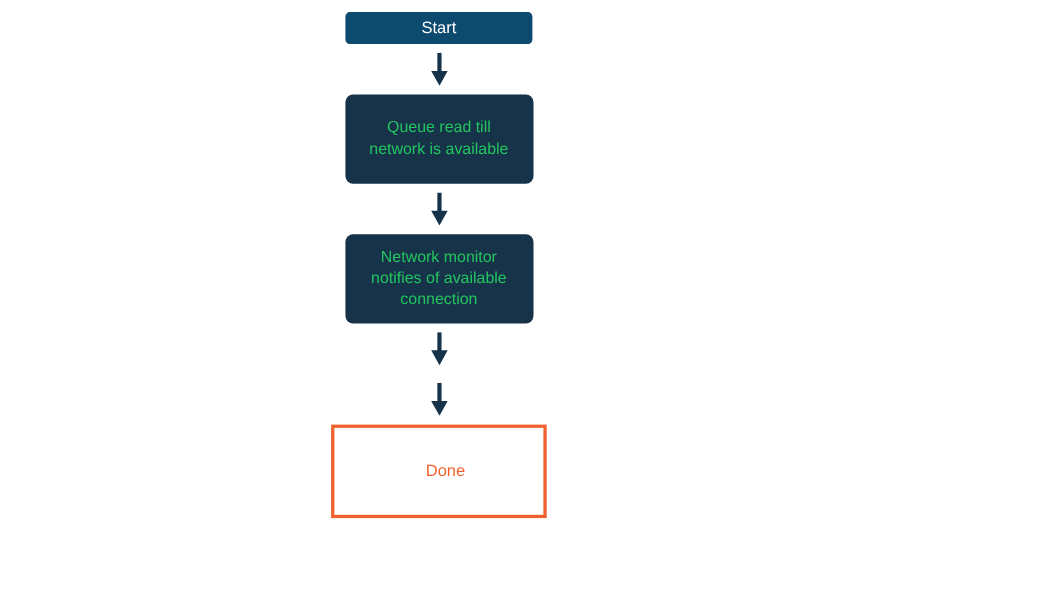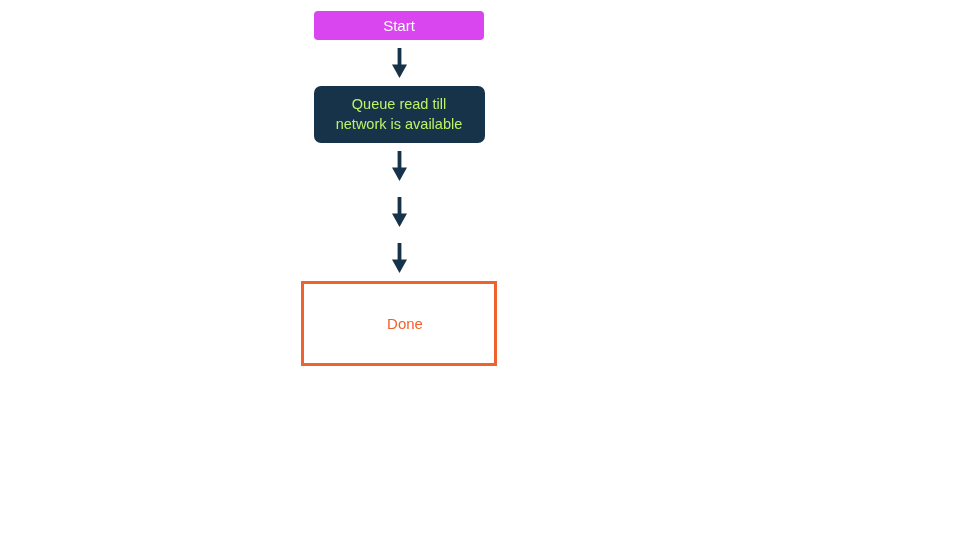--- a/index.html
+++ b/index.html
@@ -27,31 +27,31 @@
   .node {
     display: flex;
     align-items: center;
     justify-content: center;
     text-align: center;
     white-space: pre-line;
   }
   .node-start {
     width: 170px;
     height: 29px;
-    background: #d946ef;
+    background: #0c4a6e;
     border-radius: 4px;
     color: #ffffff;
     font-size: 15px;
   }
   .node-process {
     width: 171px;
-    height: 57px;
+    height: 81px;
     background: #17334a;
     border-radius: 7px;
-    color: #bef264;
+    color: #22c55e;
     font-size: 14.5px;
     line-height: 1.32;
   }
   .node-done {
     width: 196px;
     height: 85px;
     background: #ffffff;
     border: 3px solid #f0622d;
     color: #f0622d;
     font-size: 15px;
@@ -80,20 +80,25 @@
     <div class="node node-process">
       <span>Queue read till
 network is available</span>
     </div>
 
     <svg class="arrow" width="17" height="30" viewBox="0 0 17 30">
       <rect x="6.6" y="0" width="3.8" height="18" fill="#17334a"></rect>
       <polygon points="1,16.5 16,16.5 8.5,30" fill="#17334a"></polygon>
     </svg>
 
+    <div class="node node-process">
+      <span>Network monitor
+notifies of available
+connection</span>
+    </div>
 
     <svg class="arrow" width="17" height="30" viewBox="0 0 17 30">
       <rect x="6.6" y="0" width="3.8" height="18" fill="#17334a"></rect>
       <polygon points="1,16.5 16,16.5 8.5,30" fill="#17334a"></polygon>
     </svg>
 
 
     <svg class="arrow" width="17" height="30" viewBox="0 0 17 30">
       <rect x="6.6" y="0" width="3.8" height="18" fill="#17334a"></rect>
       <polygon points="1,16.5 16,16.5 8.5,30" fill="#17334a"></polygon>

